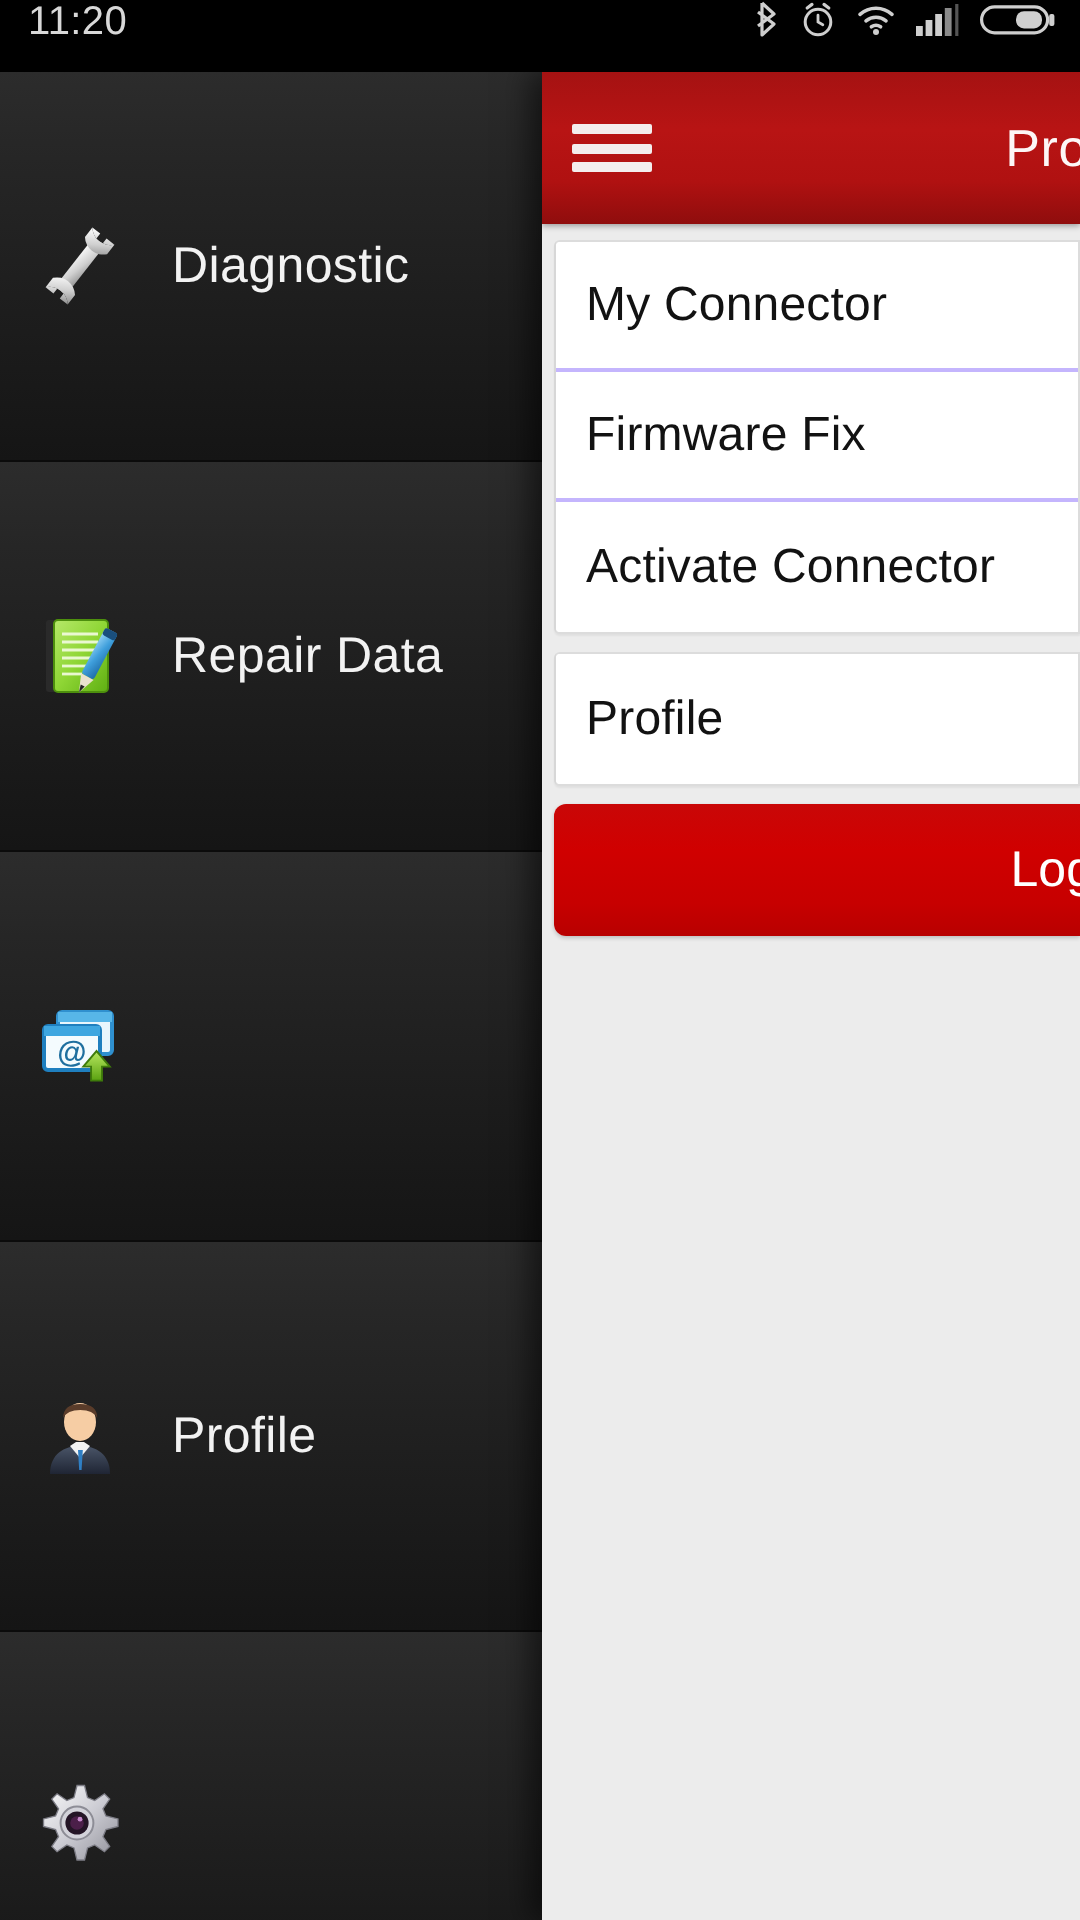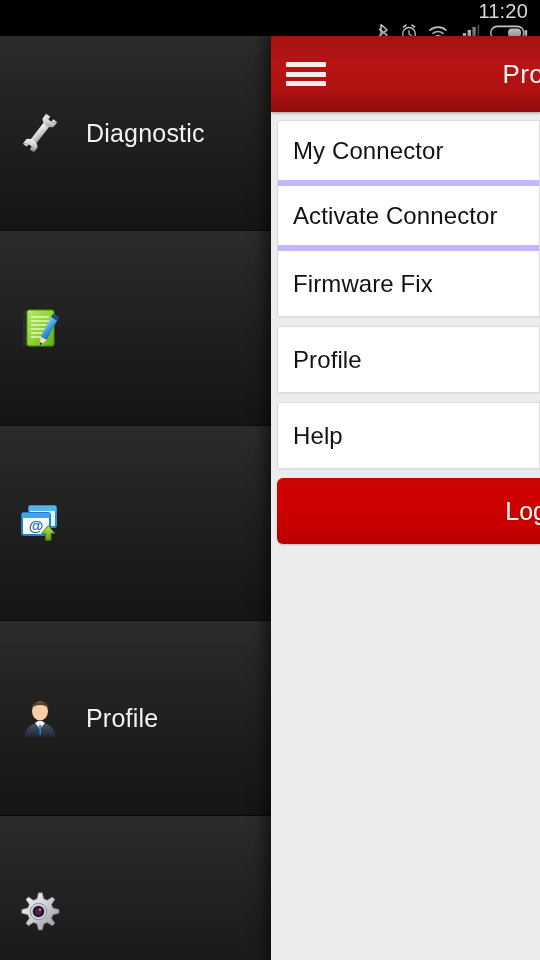--- a/index.html
+++ b/index.html
@@ -6,23 +6,22 @@
   html,body { width:540px; height:960px; overflow:hidden; }
   body {
     font-family:"Liberation Sans", sans-serif;
     background:#111;
     position:relative;
   }
 
   
   #statusbar {
     position:absolute; left:0; top:0; width:540px; height:36px;
-    background:#000; display:flex; align-items:flex-end;
+    background:#000; display:flex; align-items:flex-start;
     padding:0 12px 0 14px;
-    flex-direction:column;
   }
   #statusbar .clock {
     color:#d8d8d8; font-size:20px; letter-spacing:.2px;
   }
   #statusbar .sysicons {
     margin-left:auto; display:flex; align-items:center; gap:10px;
   }
   .sysicons svg { display:block; }
 
   
@@ -75,21 +74,21 @@
   .group {
     background:#fff; margin:0 0 9px 6px;
     border:1px solid #dcdcdc; border-left:1px solid #d7d7d7;
     border-radius:3px 0 0 3px;
     box-shadow:0 1px 1px rgba(0,0,0,.05);
     overflow:hidden;
   }
   .menu-item {
     height:65px; display:flex; align-items:center;
     padding-left:15px; background:#fff;
-    border-bottom:6px solid #c4b5fd;
+    border-bottom:2px solid #c4b5fd;
   }
   .menu-item:last-child { border-bottom:none; }
   .menu-item span {
     font-size:24px; color:#121212; letter-spacing:.1px; white-space:nowrap;
   }
 
   #logout {
     margin:2px 0 0 6px; height:66px;
     background:linear-gradient(to bottom,#c90707 0%,#d00000 35%,#c70000 75%,#b80000 100%);
     border-radius:6px 0 0 6px;
@@ -196,20 +195,21 @@
             <path d="M14 32 h10"></path>
         </g>
         <g transform="rotate(28 30 26)">
           <rect x="27" y="8" width="7" height="26" rx="1.6" fill="url(#pn)"></rect>
           <rect x="27" y="8" width="7" height="4" rx="1.2" fill="#1a4f7d"></rect>
           <path d="M27 34 h7 l-3.5 9 z" fill="#e9e2cf"></path>
           <path d="M29.4 39 h2.2 l-1.1 4 z" fill="#242424"></path>
         </g>
       </svg>
     </div>
+    <div class="label">Repair Data</div>
   </div>
 
   <div class="navrow">
     <div class="icon">
       <svg width="46" height="46" viewBox="0 0 46 46">
         <defs>
           <linearGradient id="gr" x1="0" y1="0" x2="0" y2="1">
             <stop offset="0" stop-color="#b8e860"></stop>
               <stop offset="1" stop-color="#5aa211"></stop>
           </linearGradient>
@@ -277,36 +277,31 @@
     <div class="title">Profile</div>
   </div>
 
   <div class="menu-wrap">
 
     <div class="group">
       <div class="menu-item">
         <span>My Connector</span>
       </div>
       <div class="menu-item">
-        <span>Activate Connector</span>
+        <span>Firmware Fix</span>
       </div>
       <div class="menu-item">
-        <span>Firmware Fix</span>
+        <span>Activate Connector</span>
       </div>
     </div>
 
     <div class="group">
       <div class="menu-item">
         <span>Profile</span>
       </div>
     </div>
 
-    <div class="group">
-      <div class="menu-item">
-        <span>Help</span>
-      </div>
-    </div>
 
     <div id="logout">
       <span>Logout</span>
     </div>
   </div>
 </div>
 
 </body></html>

